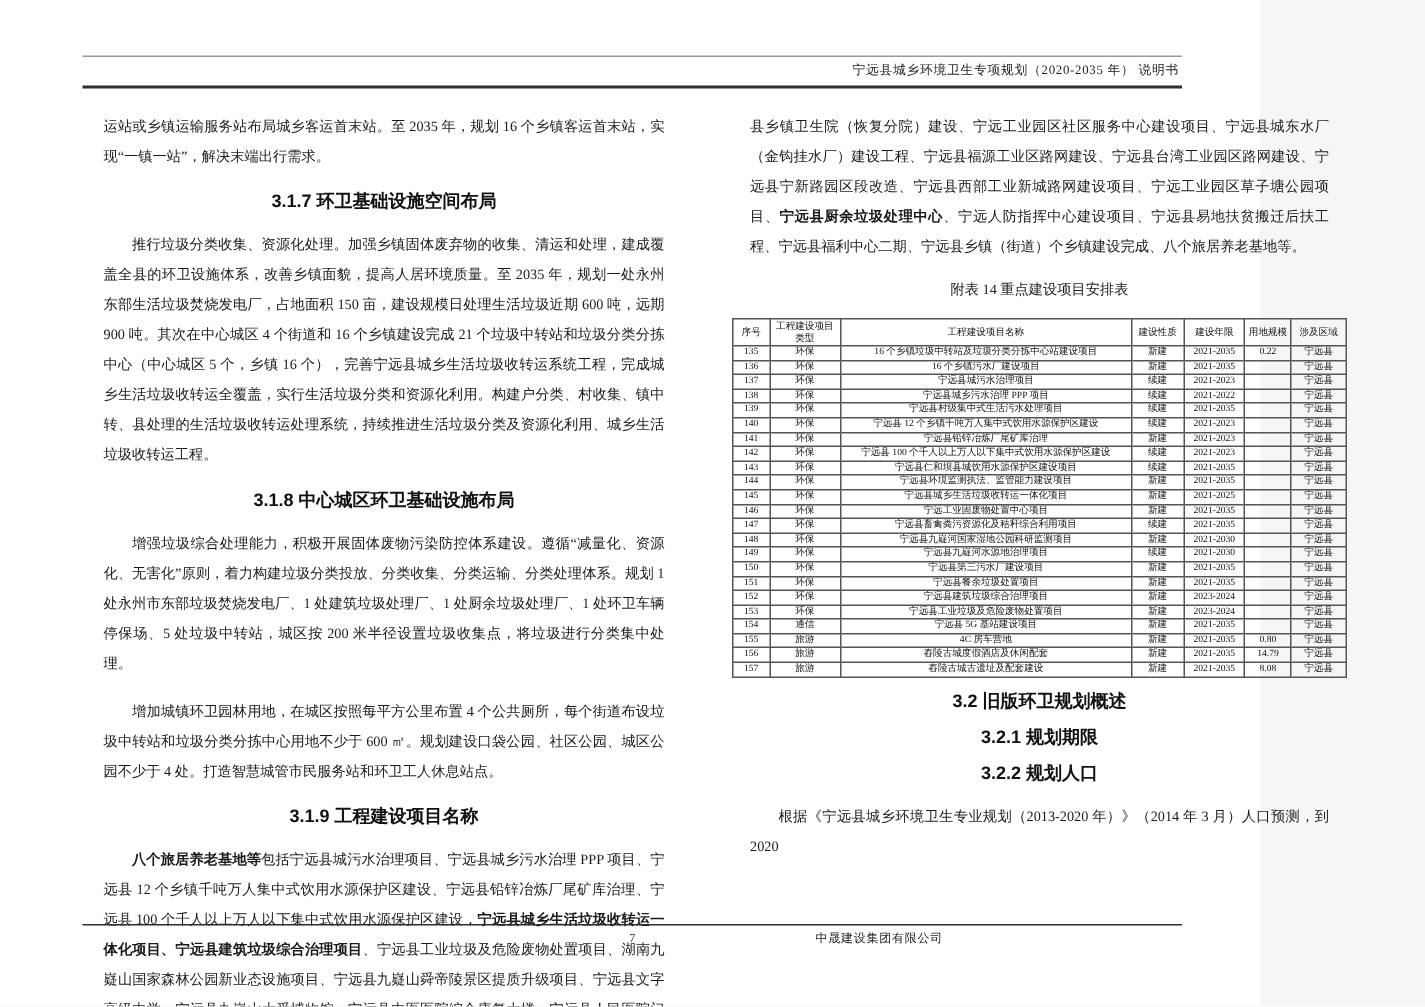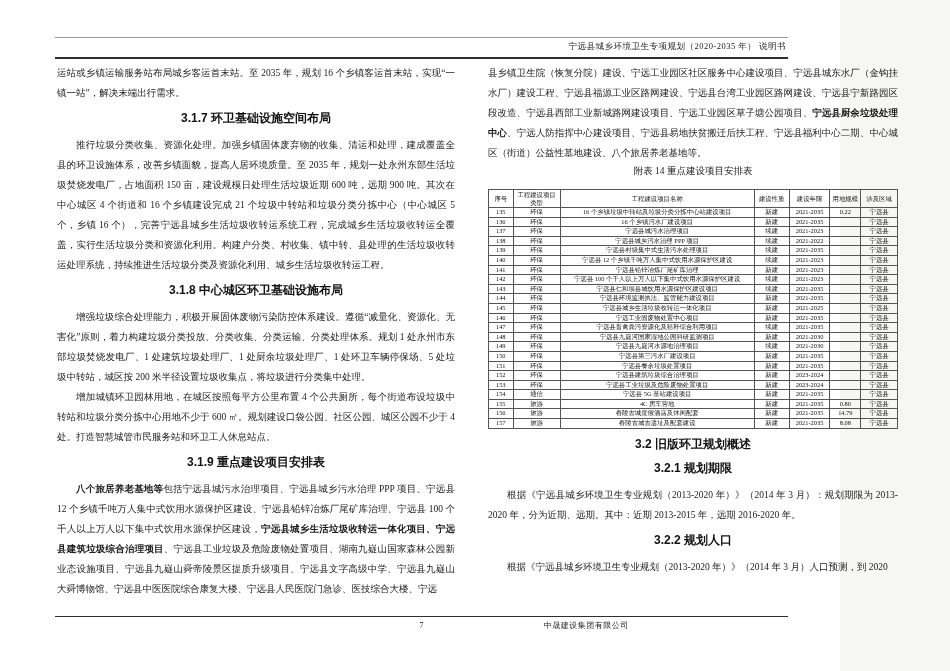--- a/index.html
+++ b/index.html
@@ -14,21 +14,21 @@
   .footer{position:absolute;left:55px;right:52px;top:616px;border-top:1.5px solid #2e2e2e;}
   .footer-inner{display:flex;align-items:center;font-size:8px;color:#222;padding-top:3px;}
   .footer-inner .fcell{flex:1;}
   .footer-inner .fc-center{text-align:center;}
   .footer-inner .fc-right{text-align:left;letter-spacing:.5px;}
   
   .content{position:absolute;top:63px;left:57px;right:52px;display:flex;gap:33px;}
   .col{font-size:9.5px;line-height:20px;text-align:justify;}
   .col-left{width:398px;flex:0 0 398px;}
   .col-right{width:410px;flex:0 0 410px;}
-  .para{margin:0;}
+  .para{margin:12px;}
   .para.indent{text-indent:2em;}
   .b{font-weight:bold;}
   .doc-heading{font-family:"Liberation Sans","DejaVu Sans",sans-serif;
                font-size:12px;font-weight:bold;line-height:15px;margin:8px 0 9px;
                text-align:center;text-indent:0;color:#111;}
   .table-caption{text-align:center;font-size:9.5px;line-height:14px;margin:1px 0 11px;
                  font-family:"Liberation Serif",serif;}
   
   table.projects{width:100%;border-collapse:collapse;table-layout:fixed;
                  font-size:6.4px;line-height:8.6px;color:#111;margin:0 0 6px;}
@@ -47,25 +47,25 @@
   </div>
 
   <div class="content">
     <div class="col col-left" id="col-left">
         <p class="para"><span>运站或乡镇运输服务站布局城乡客运首末站。至 2035 年，规划 16 个乡镇客运首末站，实现“一镇一站”，解决末端出行需求。</span></p>
         <div class="doc-heading">3.1.7 环卫基础设施空间布局</div>
         <p class="para indent"><span>推行垃圾分类收集、资源化处理。加强乡镇固体废弃物的收集、清运和处理，建成覆盖全县的环卫设施体系，改善乡镇面貌，提高人居环境质量。至 2035 年，规划一处永州东部生活垃圾焚烧发电厂，占地面积 150 亩，建设规模日处理生活垃圾近期 600 吨，远期 900 吨。其次在中心城区 4 个街道和 16 个乡镇建设完成 21 个垃圾中转站和垃圾分类分拣中心（中心城区 5 个，乡镇 16 个），完善宁远县城乡生活垃圾收转运系统工程，完成城乡生活垃圾收转运全覆盖，实行生活垃圾分类和资源化利用。构建户分类、村收集、镇中转、县处理的生活垃圾收转运处理系统，持续推进生活垃圾分类及资源化利用、城乡生活垃圾收转运工程。</span></p>
         <div class="doc-heading">3.1.8 中心城区环卫基础设施布局</div>
         <p class="para indent"><span>增强垃圾综合处理能力，积极开展固体废物污染防控体系建设。遵循“减量化、资源化、无害化”原则，着力构建垃圾分类投放、分类收集、分类运输、分类处理体系。规划 1 处永州市东部垃圾焚烧发电厂、1 处建筑垃圾处理厂、1 处厨余垃圾处理厂、1 处环卫车辆停保场、5 处垃圾中转站，城区按 200 米半径设置垃圾收集点，将垃圾进行分类集中处理。</span></p>
         <p class="para indent"><span>增加城镇环卫园林用地，在城区按照每平方公里布置 4 个公共厕所，每个街道布设垃圾中转站和垃圾分类分拣中心用地不少于 600 ㎡。规划建设口袋公园、社区公园、城区公园不少于 4 处。打造智慧城管市民服务站和环卫工人休息站点。</span></p>
-        <div class="doc-heading">3.1.9 重点建设项目安排表</div>
+        <div class="doc-heading">3.1.9 工程建设项目名称</div>
         <p class="para indent"><span class="b">八个旅居养老基地等</span><span>包括宁远县城污水治理项目、宁远县城乡污水治理 PPP 项目、宁远县 12 个乡镇千吨万人集中式饮用水源保护区建设、宁远县铅锌冶炼厂尾矿库治理、宁远县 100 个千人以上万人以下集中式饮用水源保护区建设，</span><span class="b">宁远县城乡生活垃圾收转运一体化项目、宁远县建筑垃圾综合治理项目</span><span>、宁远县工业垃圾及危险废物处置项目、湖南九嶷山国家森林公园新业态设施项目、宁远县九嶷山舜帝陵景区提质升级项目、宁远县文字高级中学、宁远县九嶷山大舜博物馆、宁远县中医医院综合康复大楼、宁远县人民医院门急诊、医技综合大楼、宁远</span></p>
       </div>
     <div class="col col-right" id="col-right">
-        <p class="para"><span>县乡镇卫生院（恢复分院）建设、宁远工业园区社区服务中心建设项目、宁远县城东水厂（金钩挂水厂）建设工程、宁远县福源工业区路网建设、宁远县台湾工业园区路网建设、宁远县宁新路园区段改造、宁远县西部工业新城路网建设项目、宁远工业园区草子塘公园项目、</span><span class="b">宁远县厨余垃圾处理中心</span><span>、宁远人防指挥中心建设项目、宁远县易地扶贫搬迁后扶工程、宁远县福利中心二期、中心城区（街道）公益性墓地建设、八个旅居养老基地等。</span></p>
+        <p class="para"><span>县乡镇卫生院（恢复分院）建设、宁远工业园区社区服务中心建设项目、宁远县城东水厂（金钩挂水厂）建设工程、宁远县福源工业区路网建设、宁远县台湾工业园区路网建设、宁远县宁新路园区段改造、宁远县西部工业新城路网建设项目、宁远工业园区草子塘公园项目、</span><span class="b">宁远县厨余垃圾处理中心</span><span>、宁远人防指挥中心建设项目、宁远县易地扶贫搬迁后扶工程、宁远县福利中心二期、宁远县乡镇（街道）个乡镇建设完成、八个旅居养老基地等。</span></p>
         <div class="table-caption">附表 14 重点建设项目安排表</div>
         <table class="projects">
           <colgroup>
             <col style="width: 6%;">
             <col style="width: 11.5%;">
             <col style="width: 47.5%;">
             <col style="width: 8.5%;">
             <col style="width: 10%;">
             <col style="width: 7.5%;">
             <col style="width: 9%;">
@@ -286,21 +286,20 @@
               <td>舂陵古城古遗址及配套建设</td>
               <td>新建</td>
               <td>2021-2035</td>
               <td>8.08</td>
               <td>宁远县</td>
             </tr>
           </tbody>
         </table>
         <div class="doc-heading">3.2 旧版环卫规划概述</div>
         <div class="doc-heading">3.2.1 规划期限</div>
-        <p class="para indent"><span>根据《宁远县城乡环境卫生专业规划（2013-2020 年）》（2014 年 3 月）：规划期限为 2013-2020 年，分为近期、远期。其中：近期 2013-2015 年，远期 2016-2020 年。</span></p>
         <div class="doc-heading">3.2.2 规划人口</div>
         <p class="para indent"><span>根据《宁远县城乡环境卫生专业规划（2013-2020 年）》（2014 年 3 月）人口预测，到 2020</span></p>
       </div>
   </div>
 
   <div class="footer">
     <div class="footer-inner">
       <span class="fcell fc-left"></span>
       <span class="fcell fc-center">7</span>
       <span class="fcell fc-right">中晟建设集团有限公司</span>

